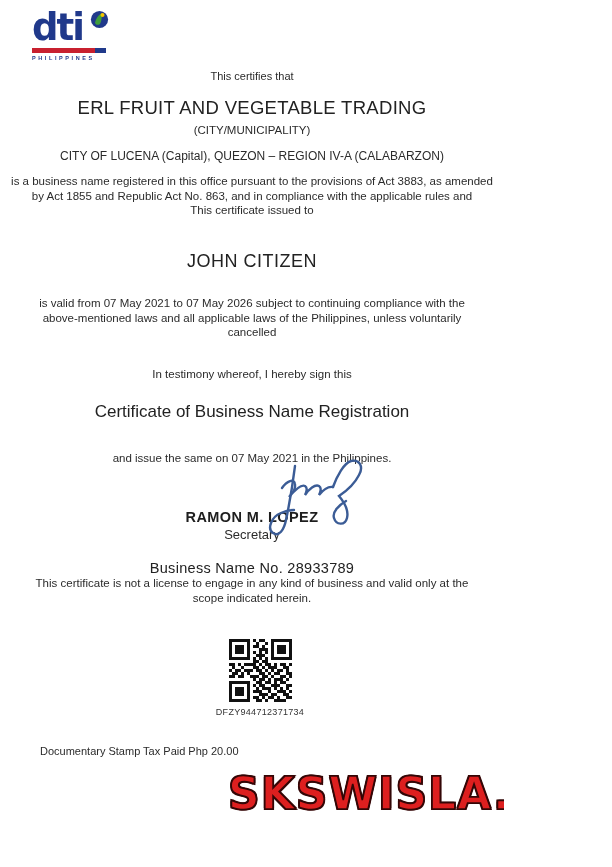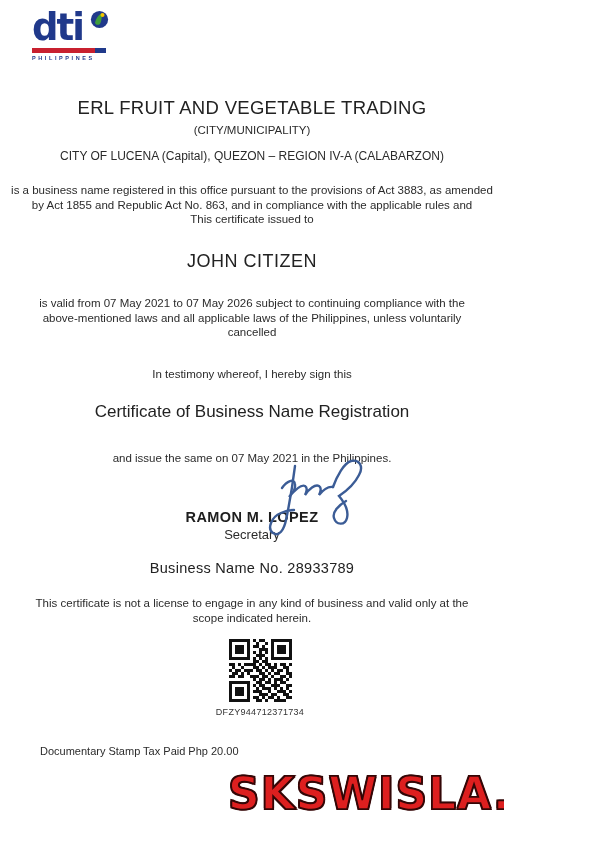--- a/index.html
+++ b/index.html
@@ -29,31 +29,31 @@
     margin-top:2px;margin-left:2px;
     font-size:5.5px;font-weight:bold;letter-spacing:2.6px;
     color:#20398b;white-space:nowrap;
   }
 
   
   .intro{top:70px;font-size:11px;}
   .biz-name{top:97px;font-size:18.5px;letter-spacing:.3px;color:#222;}
   .scope{top:124px;font-size:11.5px;}
   .location{top:149px;font-size:12px;}
-  .reg-clause{top:183px;}
+  .reg-clause{top:174px;}
   .owner{top:251px;font-size:18px;letter-spacing:.5px;color:#222;}
   .validity{top:296px;}
   .testimony{top:368px;font-size:11.5px;}
   .cert-title{top:402px;font-size:17px;color:#222;}
   .issue-line{top:452px;font-size:11.5px;}
   .sig-name{top:509px;font-size:14.5px;font-weight:bold;letter-spacing:.4px;color:#1e1e1e;z-index:1;}
   .sig-title{top:527px;font-size:13px;z-index:1;}
   .signature{position:absolute;left:238px;top:458px;z-index:2;}
   .bn-no{top:560px;font-size:14.5px;letter-spacing:.3px;color:#222;}
-  .disclaimer{top:596px;}
+  .disclaimer{top:576px;}
   .qr-wrap{position:absolute;left:16px;right:0;top:639px;text-align:center;}
   .qr-grid{
     display:grid;margin:0 auto;
     grid-template-columns:repeat(21,3px);
     grid-auto-rows:3px;width:63px;
   }
   .qr-grid span{width:3px;height:3px;display:block;}
   .qr-grid span.on{background:#111;}
   .qr-caption{margin-top:5px;font-size:9px;letter-spacing:.3px;color:#333;}
   .stamp-tax{position:absolute;left:40px;top:745px;font-size:11px;text-align:left;}
@@ -81,20 +81,21 @@
       <svg width="19" height="19" viewBox="0 0 19 19">
         <circle cx="9.5" cy="9.5" r="8.6" fill="#20398b"></circle>
         <path d="M5,13 C6,8 9,4 13,3 C11,7 12,11 10,14 C8,15.5 6,15 5,13 Z" fill="#3f9e3c"></path>
         <circle cx="12.5" cy="5" r="2" fill="#f4c400"></circle>
       </svg>
     </div>
     <div class="logo-bar"></div>
     <div class="logo-country">PHILIPPINES</div>
   </div>
 
+  <div class="abs intro">This certifies that</div>
   <div class="abs scope">(CITY/MUNICIPALITY)</div>
   <div class="abs biz-name">ERL FRUIT AND VEGETABLE TRADING</div>
   <div class="abs location">CITY OF LUCENA (Capital), QUEZON – REGION IV-A (CALABARZON)</div>
 
   <div class="abs reg-clause small">
     <div>is a business name registered in this office pursuant to the provisions of Act 3883, as amended</div>
     <div>by Act 1855 and Republic Act No. 863, and in compliance with the applicable rules and</div>
     <div>This certificate issued to</div>
   </div>
 

